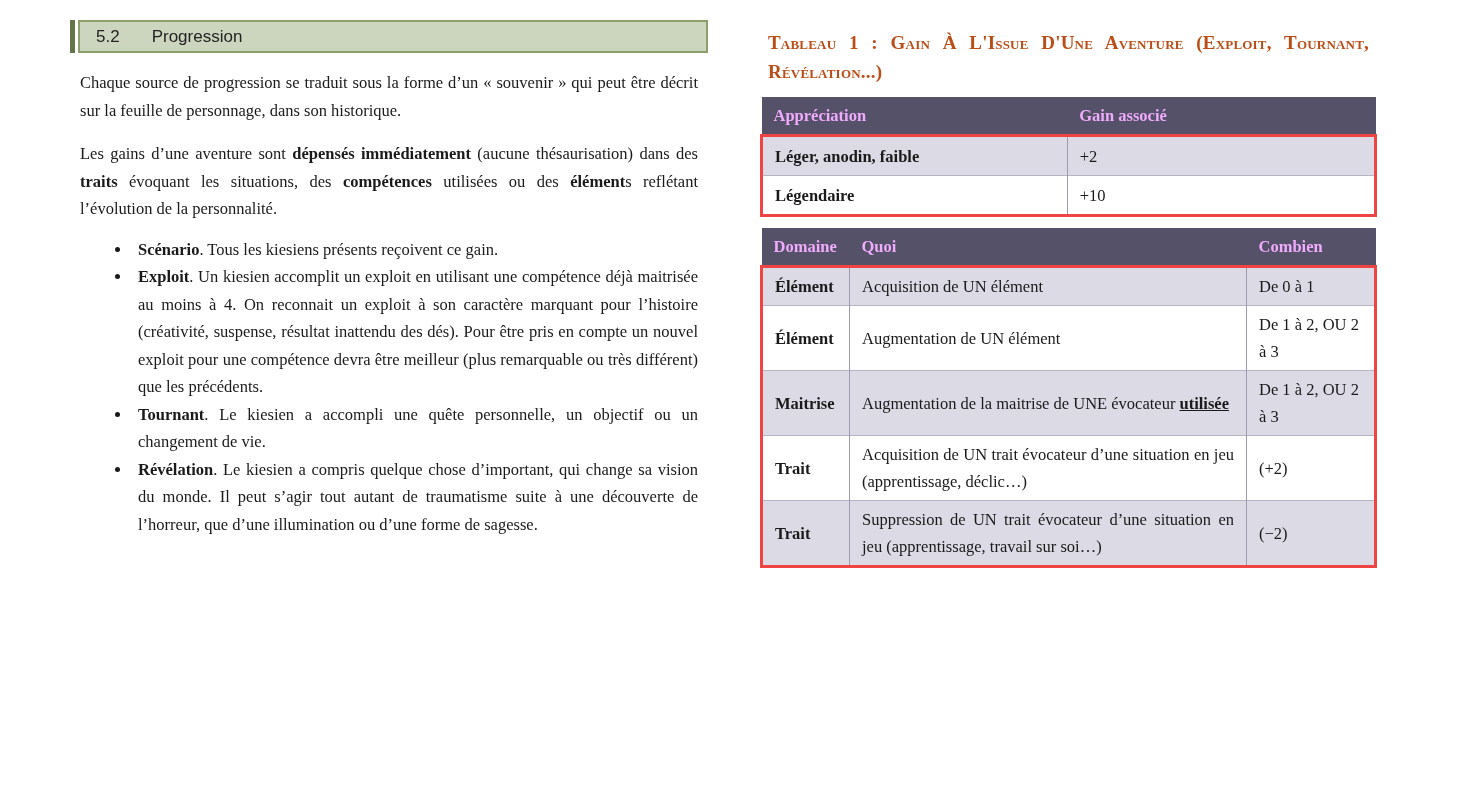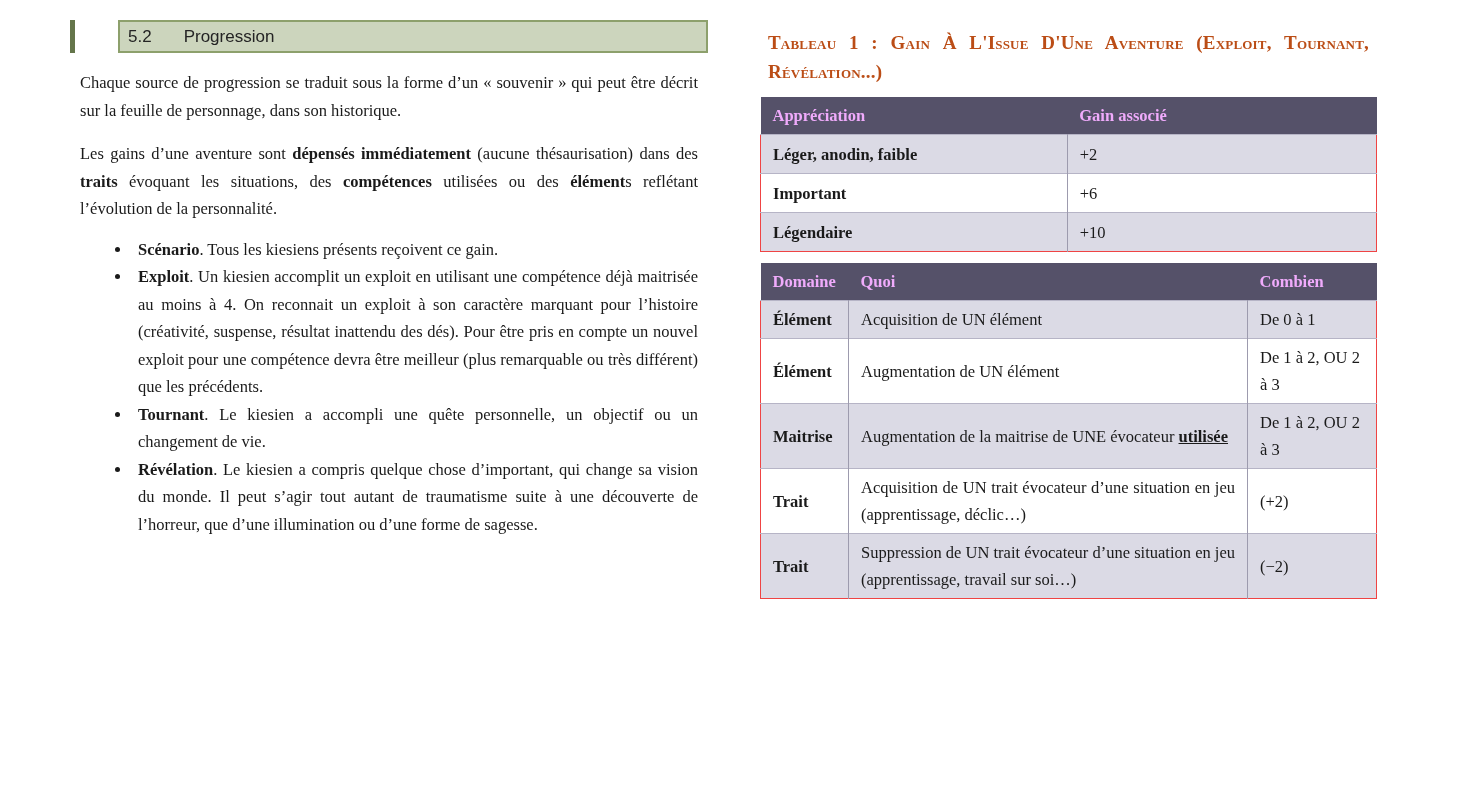--- a/index.html
+++ b/index.html
@@ -13,21 +13,21 @@
 
   
   .col-left { position:absolute; left:70px; top:20px; width:638px; }
 
   .section-header { display:flex; align-items:stretch; height:33px; }
   .section-accent { width:5px; background:#64754a; margin-right:3px; }
   .section-box {
     flex:1; background:#ccd5bd; border:2px solid #8da06c;
     display:flex; align-items:center;
     font-family:"Liberation Sans", sans-serif;
-    font-size:17px; color:#242424; padding:0 8px;margin-left:40px;
+    font-size:17px; color:#242424; padding:0 16px;
   }
   .section-box .sec-num { margin-right:32px; }
 
   .para {
     margin:16px 10px 0 10px; text-align:justify;
     font-size:16.5px; line-height:27.5px;
   }
   .b { font-weight:bold; }
   .u { text-decoration:underline; }
 
@@ -51,21 +51,21 @@
     width:100%; border-collapse:collapse; margin-top:11px;
     font-size:16.5px;
   }
   table.doc-table th {
     background:#555169; color:#f0abfc; font-weight:bold;
     text-align:left; padding:5px 12px; line-height:27px;
   }
   table.doc-table td {
     padding:5px 12px; line-height:27px; vertical-align:middle;
   }
-  table.doc-table tbody { border:1px solid #ef4444; }
+  table.doc-table tbody { border:3px solid #ef4444; }
   table.doc-table tbody tr { border-top:1px solid #b6b4c6; }
   table.doc-table tbody tr:nth-child(odd) { background:#dbdae5; }
   table.doc-table tbody td + td { border-left:1px solid #9d9bae; }
   td.bold-col { font-weight:bold; }
   td.justify { text-align:justify; }
   td.vtop { vertical-align:top; }
   #table1 td { height:28px; }
 </style>
 </head>
 <body>
@@ -102,24 +102,20 @@
         <thead>
           <tr>
             <th>Appréciation</th>
             <th>Gain associé</th>
           </tr>
         </thead>
         <tbody>
           <tr>
             <td class="bold-col">Léger, anodin, faible</td>
             <td>+2</td>
-          </tr>
-          <tr>
-            <td class="bold-col">Important</td>
-            <td>+6</td>
           </tr>
           <tr>
             <td class="bold-col">Légendaire</td>
             <td>+10</td>
           </tr>
         </tbody>
       </table>
 
     <table class="doc-table" id="table2">
         <colgroup>

